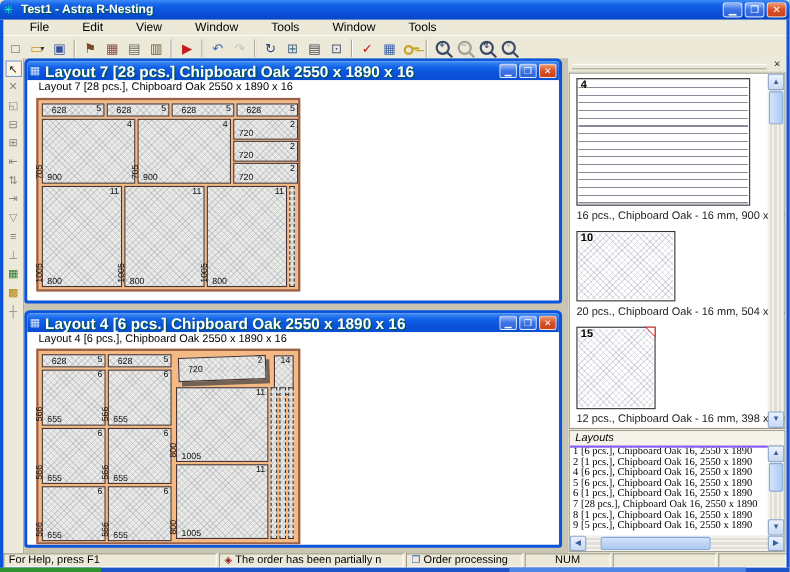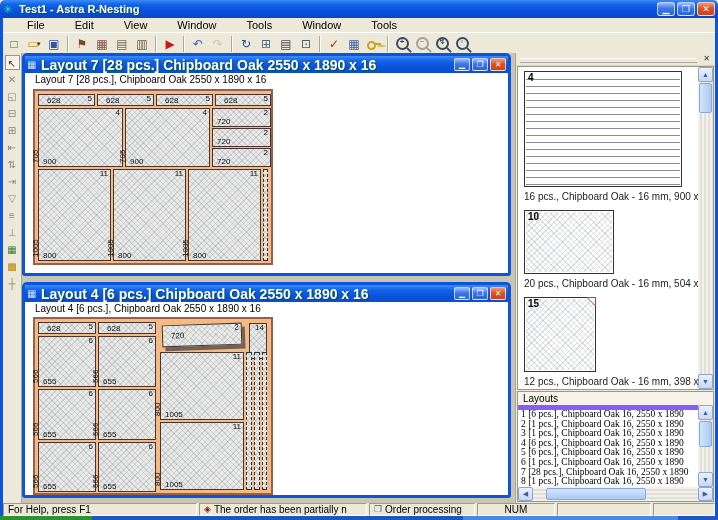--- a/index.html
+++ b/index.html
@@ -67,21 +67,21 @@
   .rp-grip{position:absolute;left:4px;right:18px;top:5px;height:3px;border-top:1px solid #fff;border-bottom:1px solid #ACA899;}
   .rp-close{position:absolute;right:3px;top:1px;width:11px;height:10px;font-size:8px;line-height:10px;text-align:center;color:#333;}
   .parts-pane{height:322px;margin:0 1px;background:#fff;border:1px solid #9A9889;position:relative;overflow:hidden;}
   .thumb{position:relative;border:1px solid #333;box-shadow:inset 0 0 0 1px #fff;margin-left:6px;}
   .thumb .t-num{position:absolute;left:3px;top:0px;font-weight:bold;font-size:10px;}
   .t-hlines{background-image:repeating-linear-gradient(180deg,#8a8a9a 0 1px,transparent 1px 7px);background-color:#fff;}
   .t-fold{position:absolute;top:-1px;right:-1px;width:0;height:0;border-top:10px solid #C33;border-left:10px solid transparent;}
   .t-fold::after{content:"";position:absolute;top:-9px;right:1px;width:0;height:0;border-top:7px solid #fff;border-left:7px solid transparent;}
   .thumb-caption{font-size:10px;color:#222;margin:4px 0 8px 6px;white-space:nowrap;}
   .layouts-pane{flex:1;margin:1px;border:1px solid #9A9889;background:#fff;position:relative;overflow:hidden;display:flex;flex-direction:column;}
-  .lp-header{height:13px;background:#F6F4EA;border-bottom:5px solid #8b5cf6;font-size:10px;line-height:13px;padding-left:5px;}
+  .lp-header{height:13px;background:#F6F4EA;border-bottom:2px solid #8b5cf6;font-size:10px;line-height:13px;padding-left:5px;font-style:italic;}
   .lp-list{flex:1;overflow:hidden;padding-left:3px;margin-right:15px;}
   .lp-item{font-size:9.5px;line-height:9.6px;white-space:nowrap;font-family:Liberation Serif, serif;}
   
   .vsb{position:absolute;right:0;top:0;bottom:0;width:15px;background:repeating-linear-gradient(90deg,#F2F1EC 0 2px,#E2E0D6 2px 4px);}
   .sb-btn{position:absolute;left:0;width:15px;height:15px;background:linear-gradient(180deg,#EAF1FC,#C9D8F2);
     border:1px solid #8DA6CE;border-radius:2px;color:#3A5FA0;font-size:7px;line-height:13px;text-align:center;box-sizing:border-box;}
   .sb-thumb{position:absolute;left:1px;width:13px;background:linear-gradient(90deg,#D4E4FB,#AAC9F2);border:1px solid #85A9DC;border-radius:2px;box-sizing:border-box;}
   .hsb{position:absolute;left:0;right:0;bottom:0;height:14px;background:repeating-linear-gradient(180deg,#F2F1EC 0 2px,#E2E0D6 2px 4px);}
   .hsb .sb-btn{height:14px;width:15px;line-height:12px;}
   .hsb .sb-thumb{top:1px;height:12px;width:100px;background:linear-gradient(180deg,#D4E4FB,#AAC9F2);}
@@ -389,21 +389,20 @@
           <div class="sb-btn" style="top:0;">▲</div>
           <div class="sb-thumb" style="top:16px;height:30px;"></div>
           <div class="sb-btn" style="bottom:0;">▼</div>
         </div>
       </div>
       <div class="layouts-pane">
         <div class="lp-header">Layouts</div>
         <div class="lp-list" id="layouts-list">
             <div class="lp-item">1 [6 pcs.], Chipboard Oak 16, 2550 x 1890</div>
             <div class="lp-item">2 [1 pcs.], Chipboard Oak 16, 2550 x 1890</div>
-            <div class="lp-item">3 [1 pcs.], Chipboard Oak 16, 2550 x 1890</div>
             <div class="lp-item">4 [6 pcs.], Chipboard Oak 16, 2550 x 1890</div>
             <div class="lp-item">5 [6 pcs.], Chipboard Oak 16, 2550 x 1890</div>
             <div class="lp-item">6 [1 pcs.], Chipboard Oak 16, 2550 x 1890</div>
             <div class="lp-item">7 [28 pcs.], Chipboard Oak 16, 2550 x 1890</div>
             <div class="lp-item">8 [1 pcs.], Chipboard Oak 16, 2550 x 1890</div>
             <div class="lp-item">9 [5 pcs.], Chipboard Oak 16, 2550 x 1890</div>
           </div>
         <div class="vsb" style="top:13px;bottom:14px;">
           <div class="sb-btn" style="top:0;">▲</div>
           <div class="sb-thumb" style="top:16px;height:26px;"></div>

